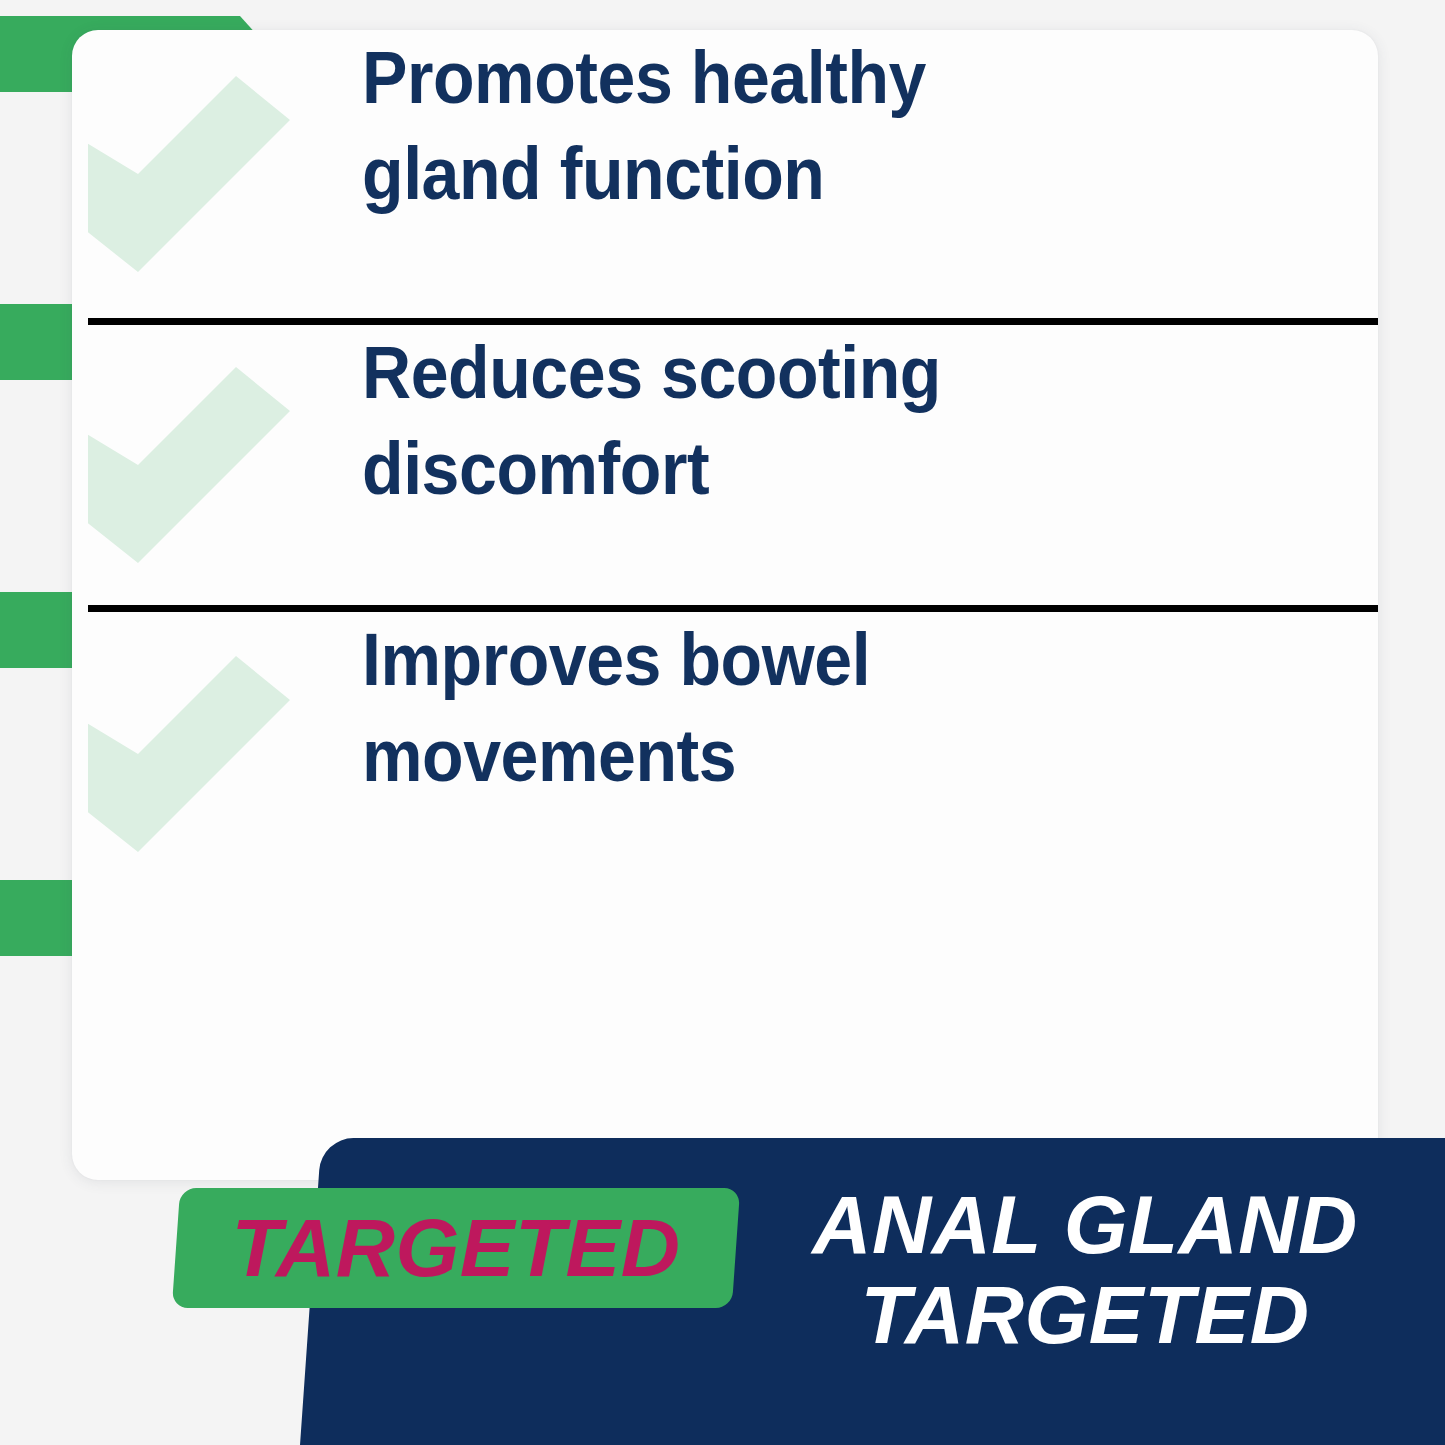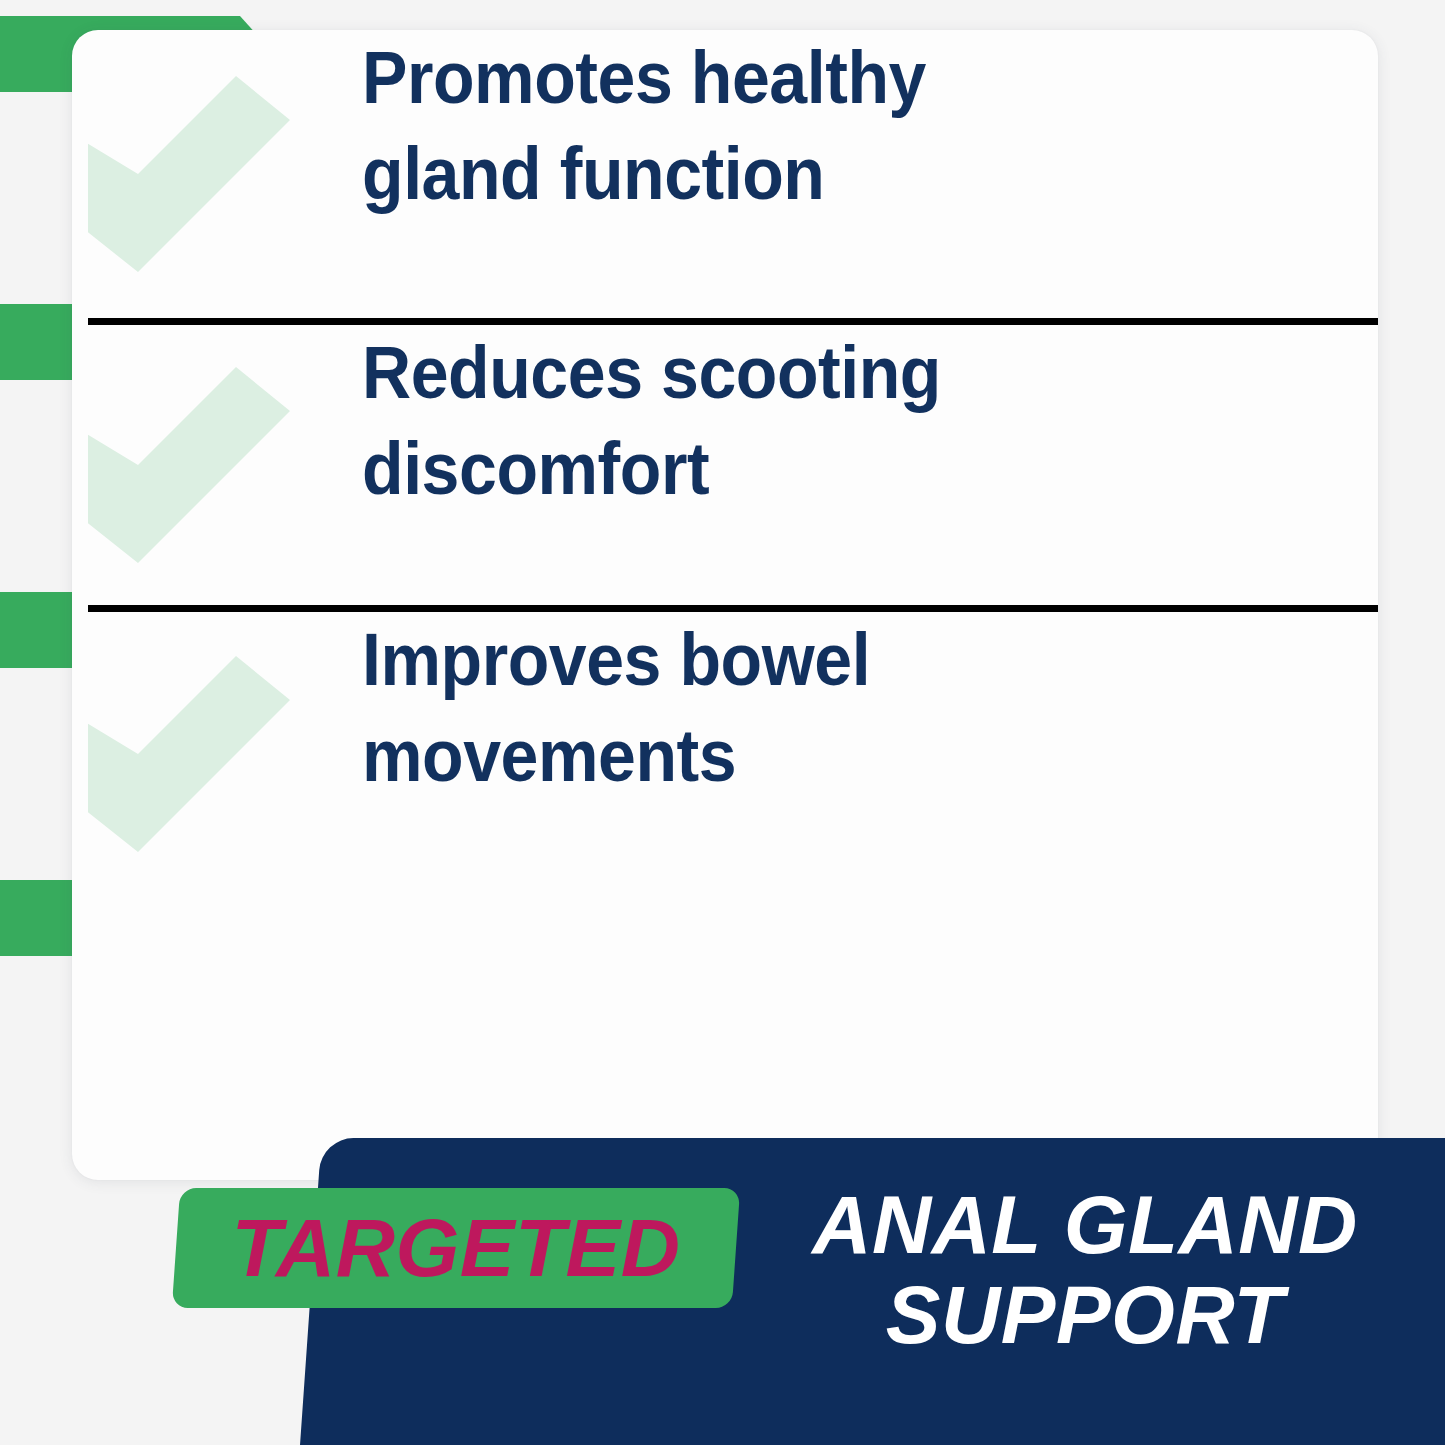--- a/index.html
+++ b/index.html
@@ -220,18 +220,18 @@
 movements</div>
       </div>
 
 
     </div>
   </div>
 
   <div class="banner">
     <div class="banner-panel"></div>
     <div class="banner-text">ANAL GLAND
-SUPPORT</div>
+TARGETED</div>
     <div class="badge"></div>
     <div class="badge-label">TARGETED</div>
   </div>
 
 </div>
 
 </body></html>

